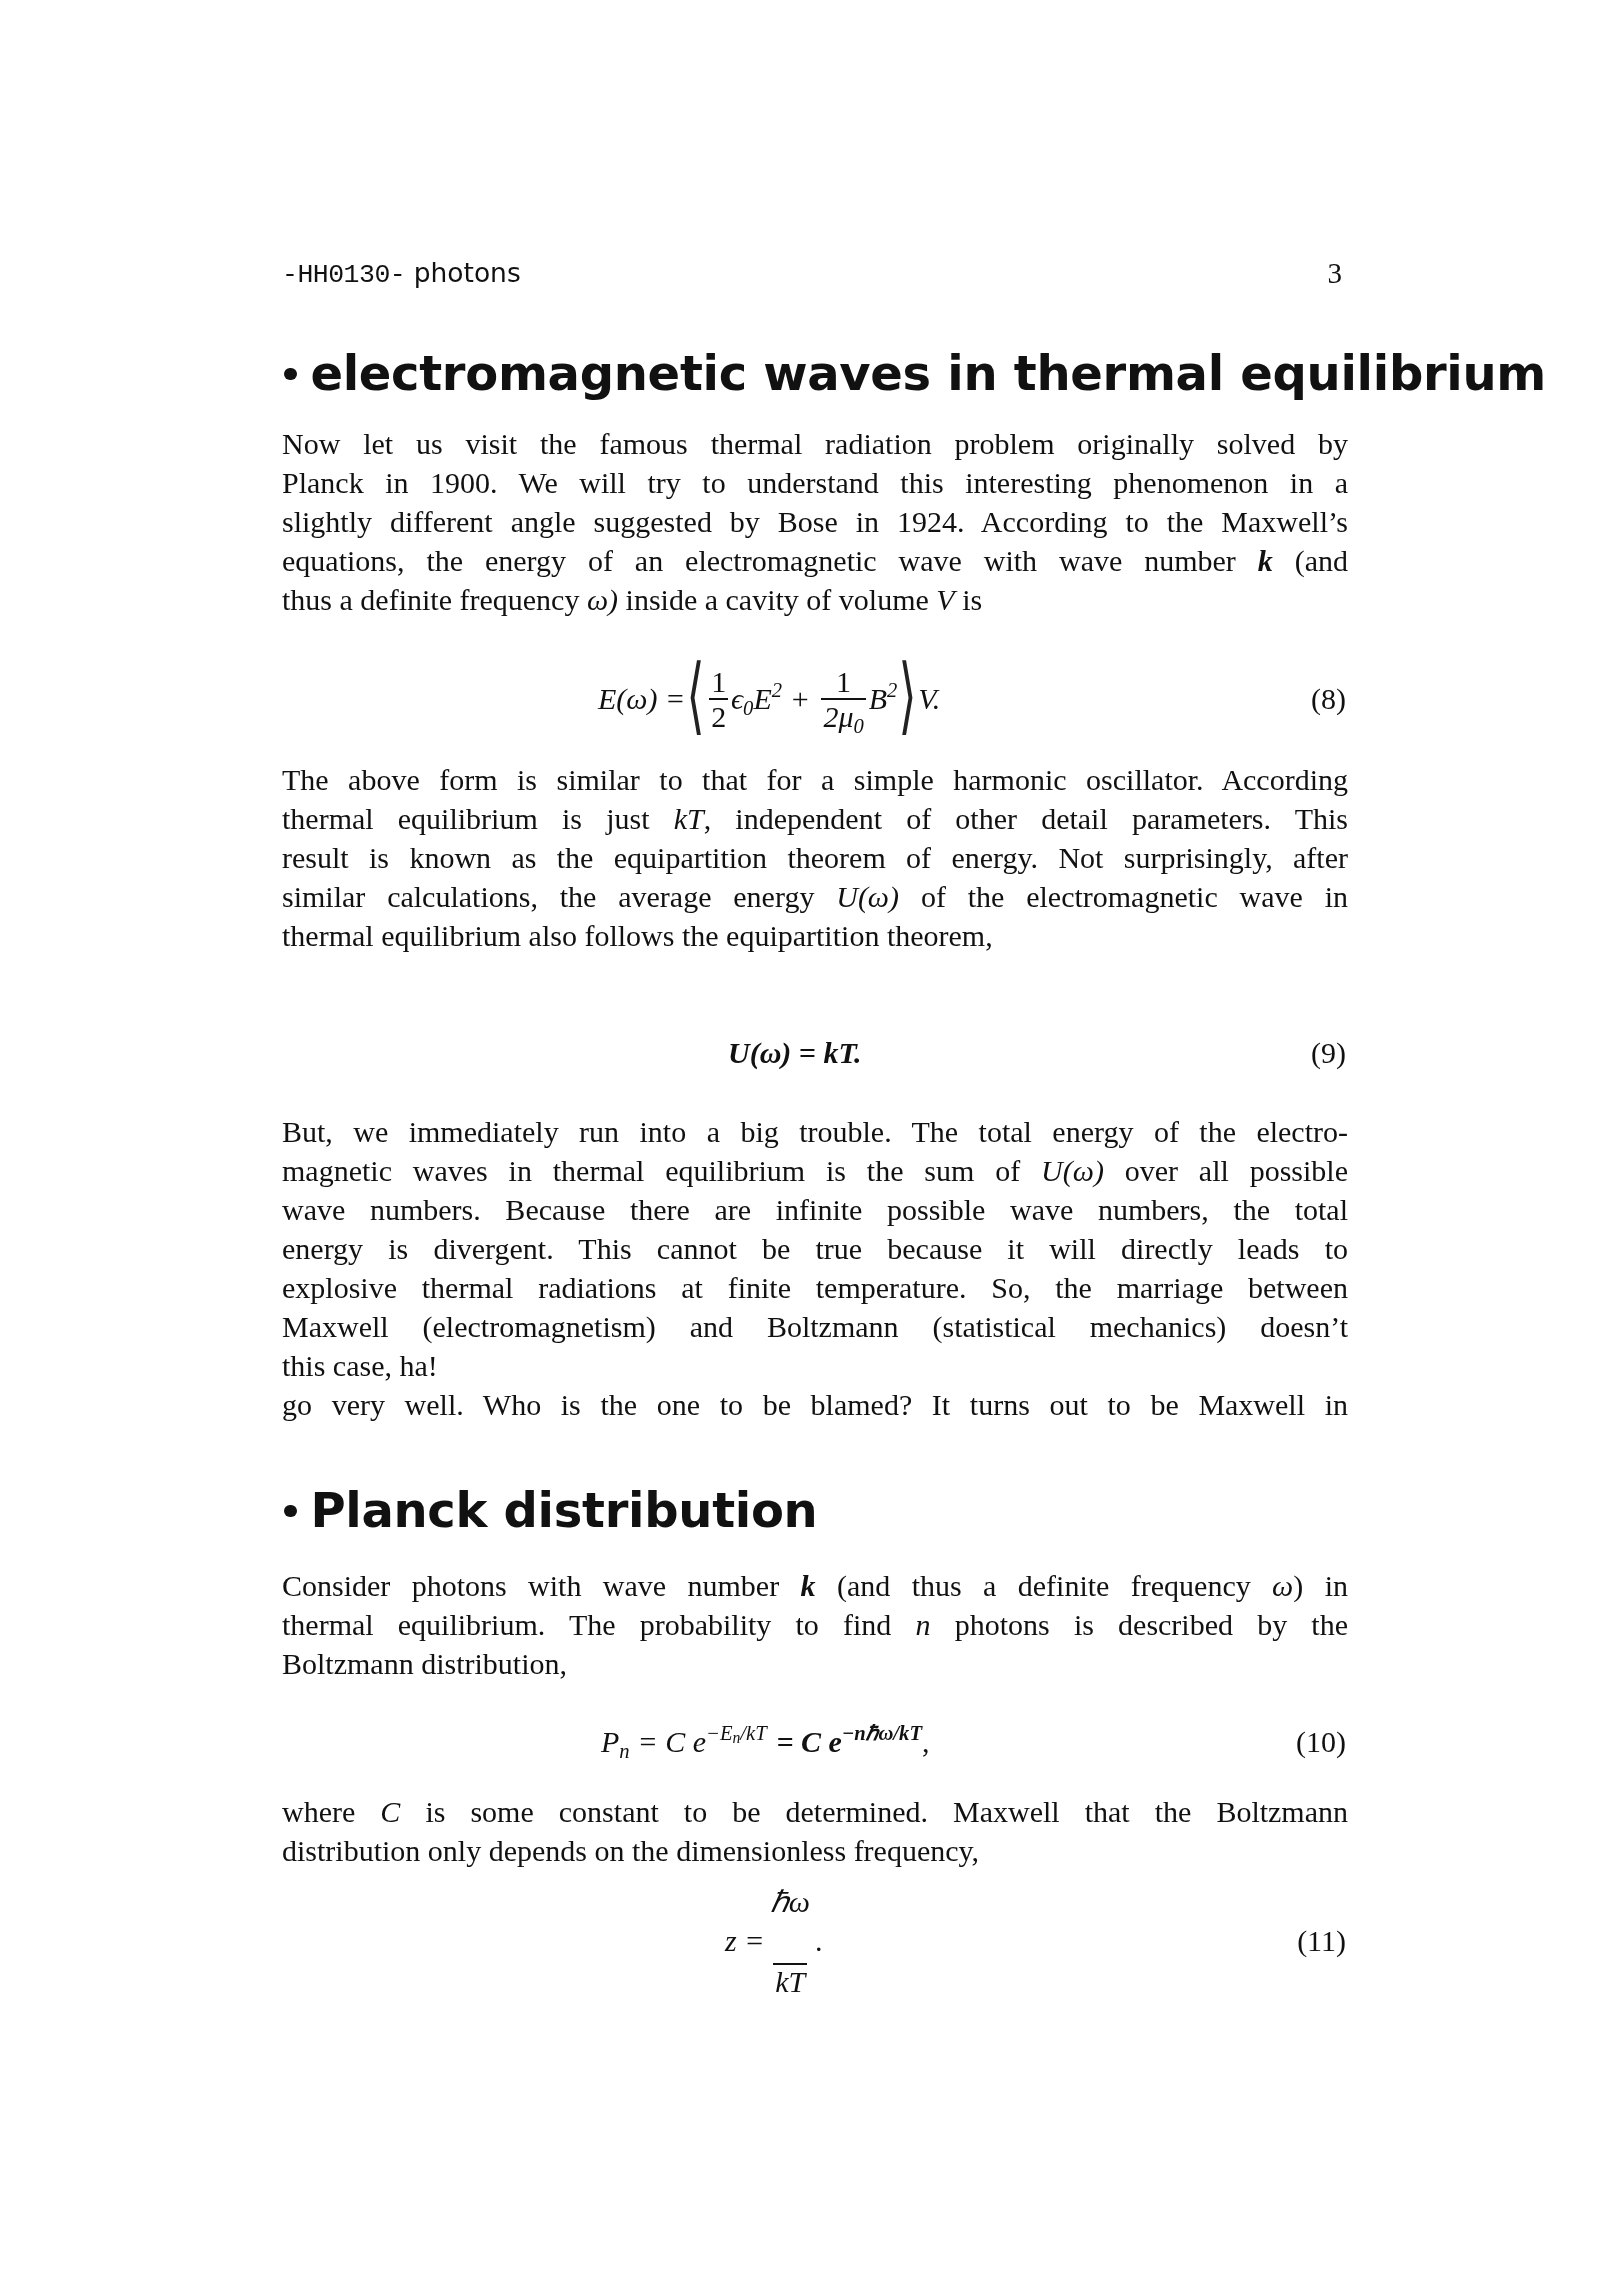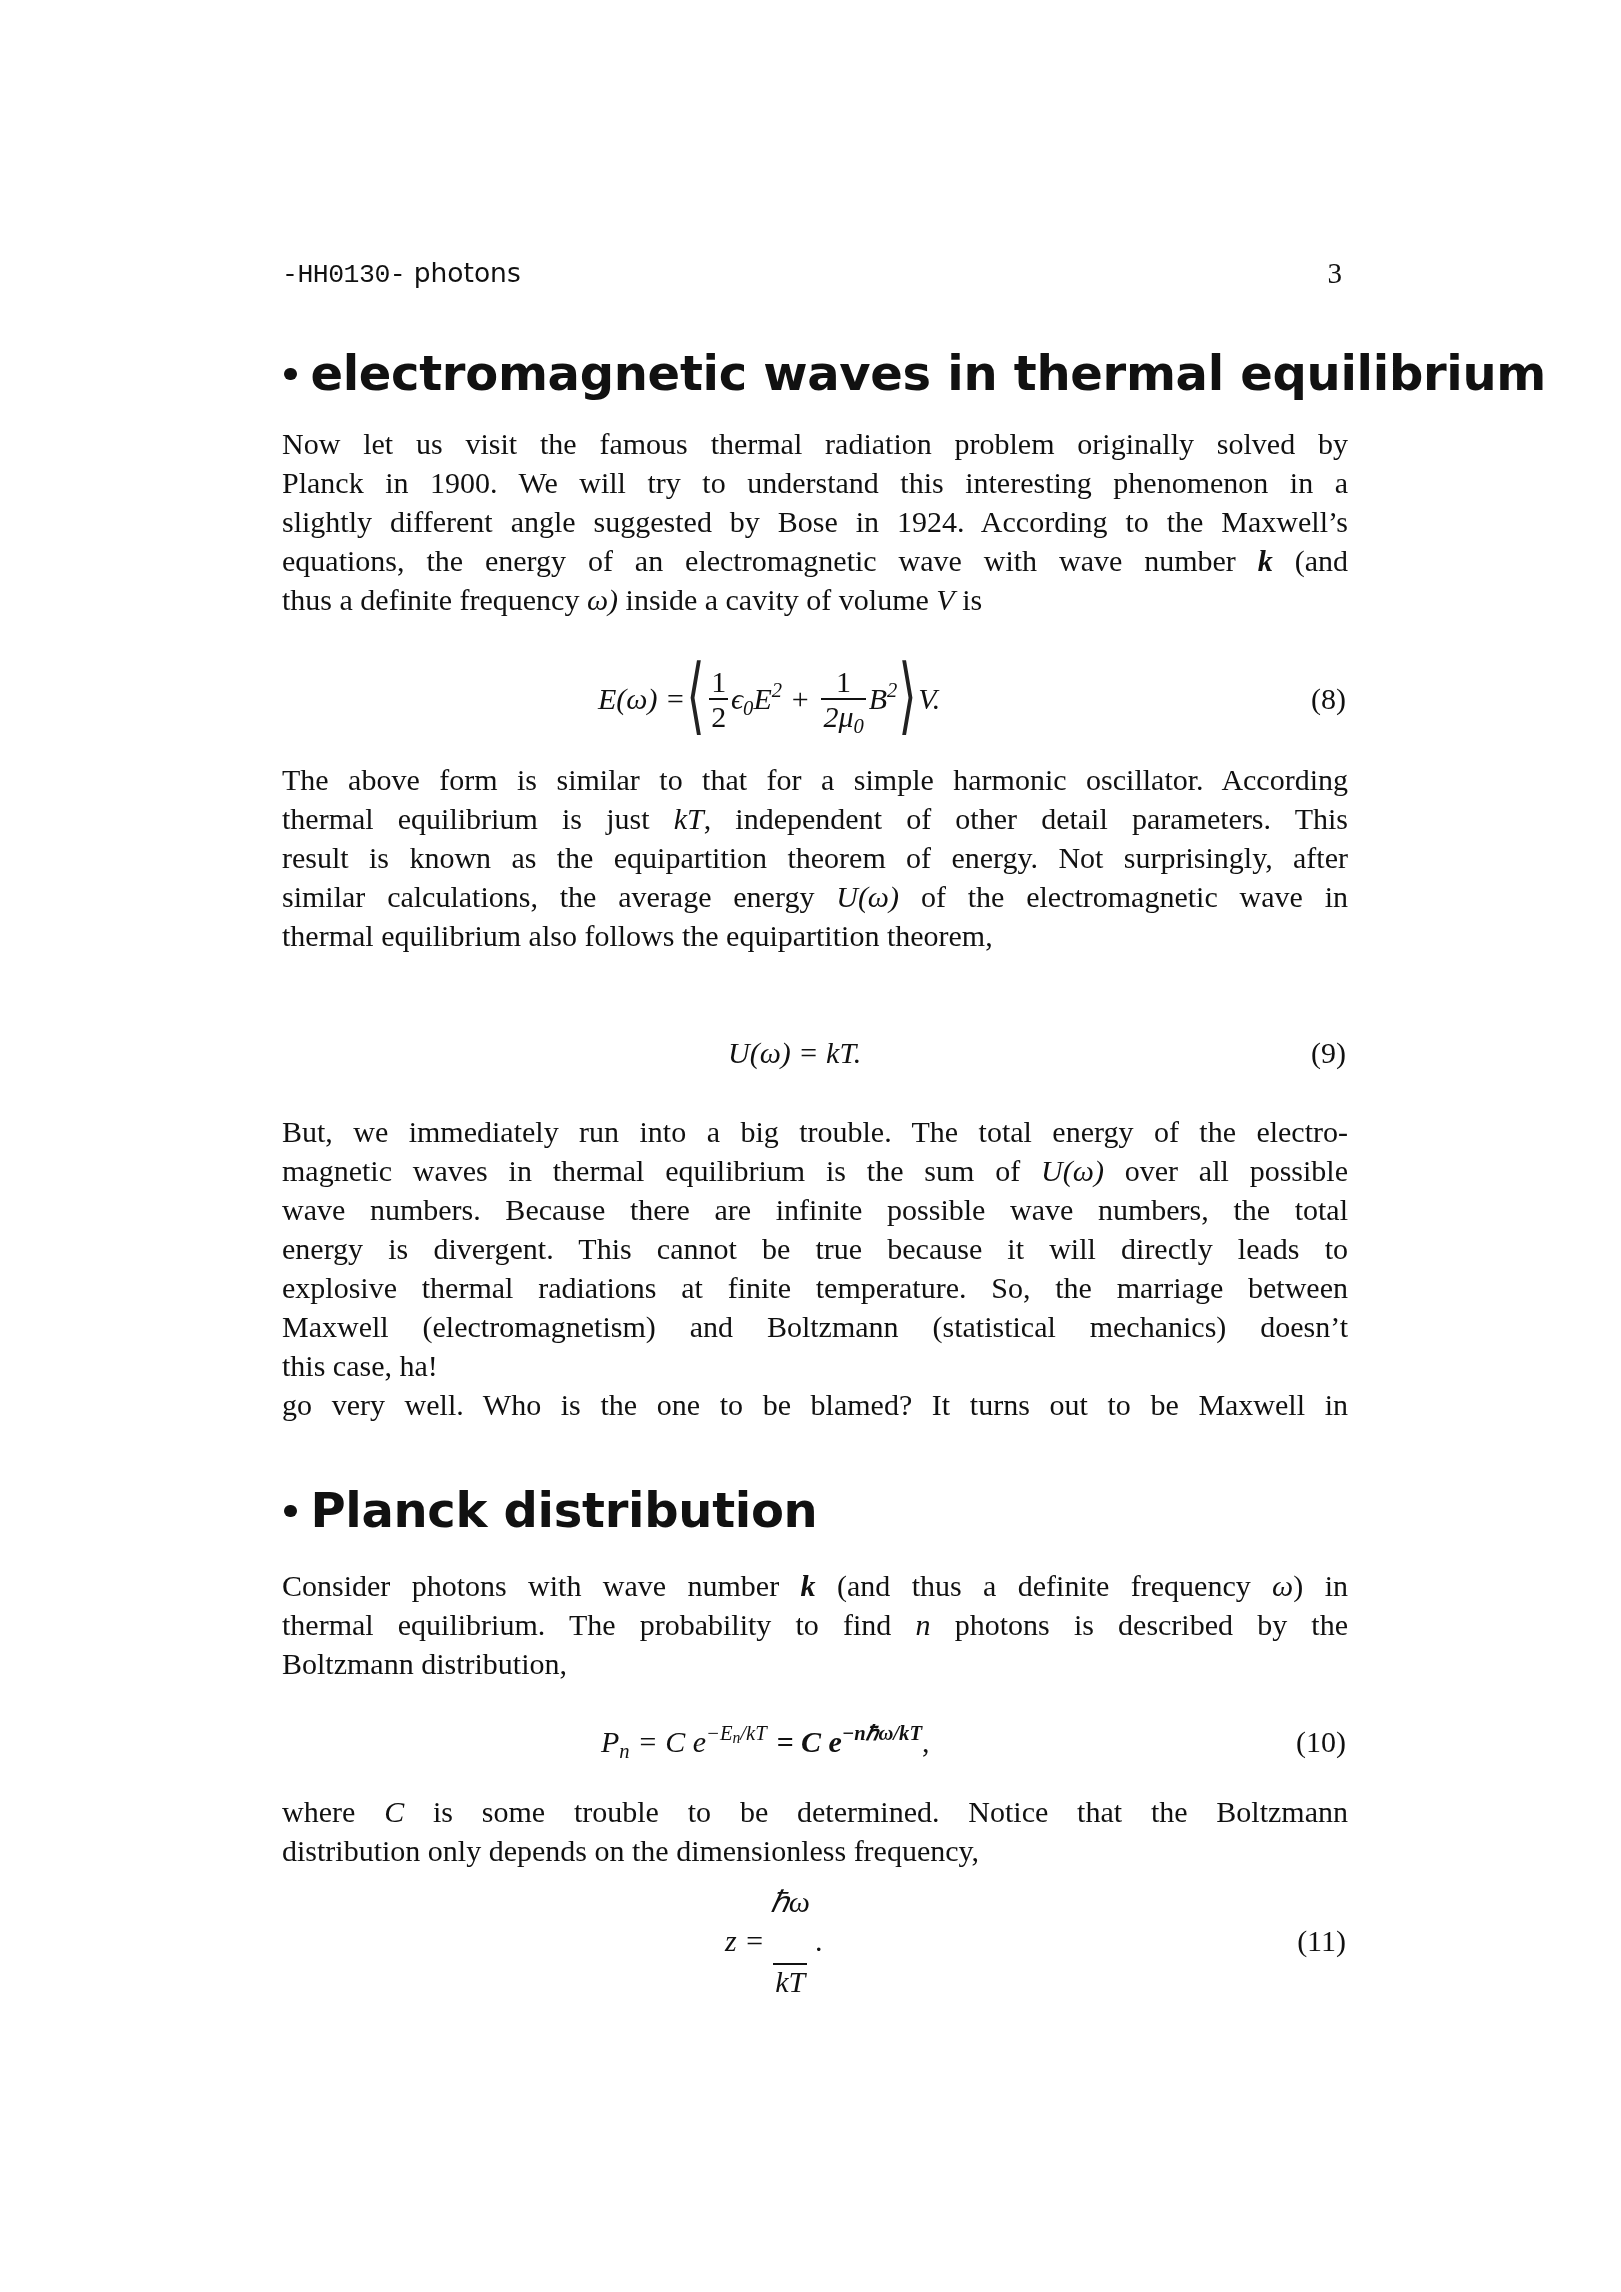--- a/index.html
+++ b/index.html
@@ -78,21 +78,21 @@
 
   <div class="para" style="top:760px;">
     <span class="line">The above form is similar to that for a simple harmonic oscillator. According</span>
     <span class="line"><span>thermal equilibrium is just</span> <span class="m">kT</span><span>, independent of other detail parameters. This</span></span>
     <span class="line">result is known as the equipartition theorem of energy. Not surprisingly, after</span>
     <span class="line"><span>similar calculations, the average energy</span> <span class="m">U(ω)</span> <span>of the electromagnetic wave in</span></span>
     <span class="line last">thermal equilibrium also follows the equipartition theorem,</span>
   </div>
 
   <div class="eq" style="top:1014px; height:78px;">
-    <div class="body m" style="left:446px;">U(ω) = kT.</div>
+    <div class="body m" style="left:446px;font-weight:bold;">U(ω) = kT.</div>
     <div class="num">(9)</div>
   </div>
 
   <div class="para" style="top:1112px;">
     <span class="line">But, we immediately run into a big trouble. The total energy of the electro-</span>
     <span class="line"><span>magnetic waves in thermal equilibrium is the sum of</span> <span class="m">U(ω)</span> <span>over all possible</span></span>
     <span class="line">wave numbers. Because there are infinite possible wave numbers, the total</span>
     <span class="line">energy is divergent. This cannot be true because it will directly leads to</span>
     <span class="line">explosive thermal radiations at finite temperature. So, the marriage between</span>
     <span class="line">Maxwell (electromagnetism) and Boltzmann (statistical mechanics) doesn’t</span>
@@ -114,21 +114,21 @@
     <div class="body" style="left:319px;">
       <span class="m"><span>P</span><sub>n</sub></span>
       <span class="m" style="margin-left:7.8px;"><span>= C e</span><sup><span>−E</span><sub>n</sub><span>/kT</span></sup></span>
       <span class="m" style="margin-left:9.8px;font-weight:bold;"><span>= C e</span><sup>−nℏω/kT</sup></span>
         <span>,</span>
     </div>
     <div class="num">(10)</div>
   </div>
 
   <div class="para" style="top:1792px;">
-    <span class="line"><span>where</span> <span class="m">C</span> <span>is some trouble to be determined. Notice that the Boltzmann</span></span>
+    <span class="line"><span>where</span> <span class="m">C</span> <span>is some constant to be determined. Maxwell that the Boltzmann</span></span>
     <span class="line last">distribution only depends on the dimensionless frequency,</span>
   </div>
 
   <div class="eq" style="top:1892px; height:98px;">
     <div class="body" style="left:443px;">
       <span class="m">z =</span>
       <span class="frac m" style="margin-left:4px;gap:45px;">
           <span class="n">ℏω</span>
           <span class="d">kT</span>
         </span>

